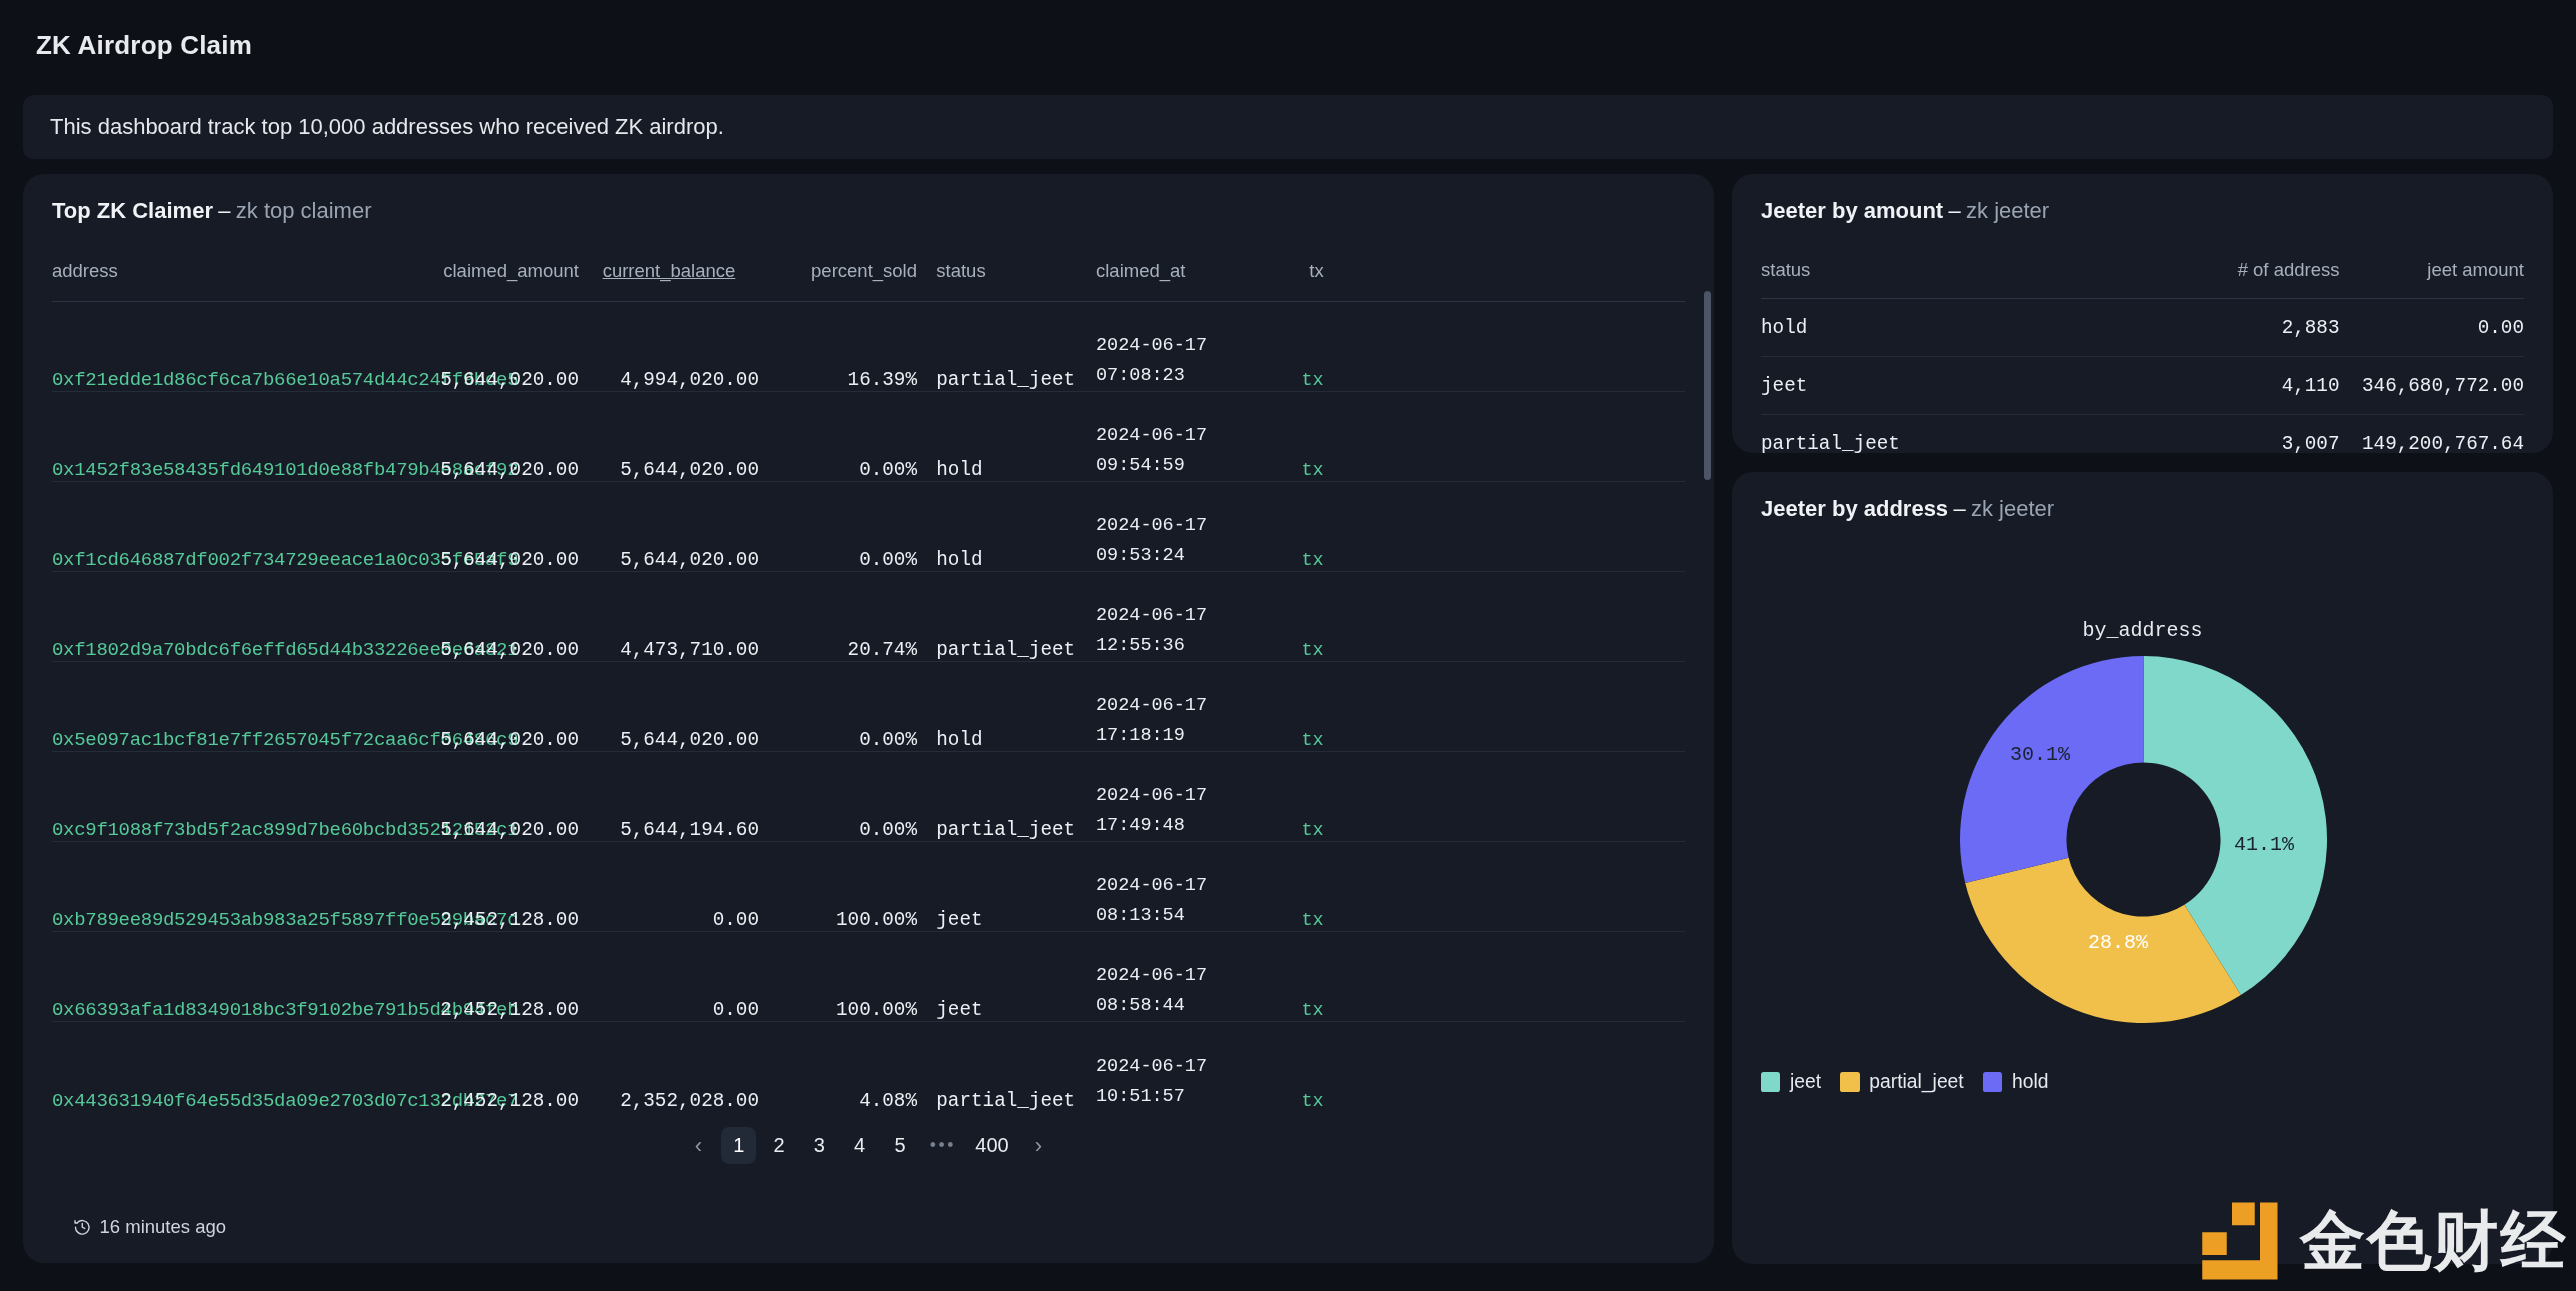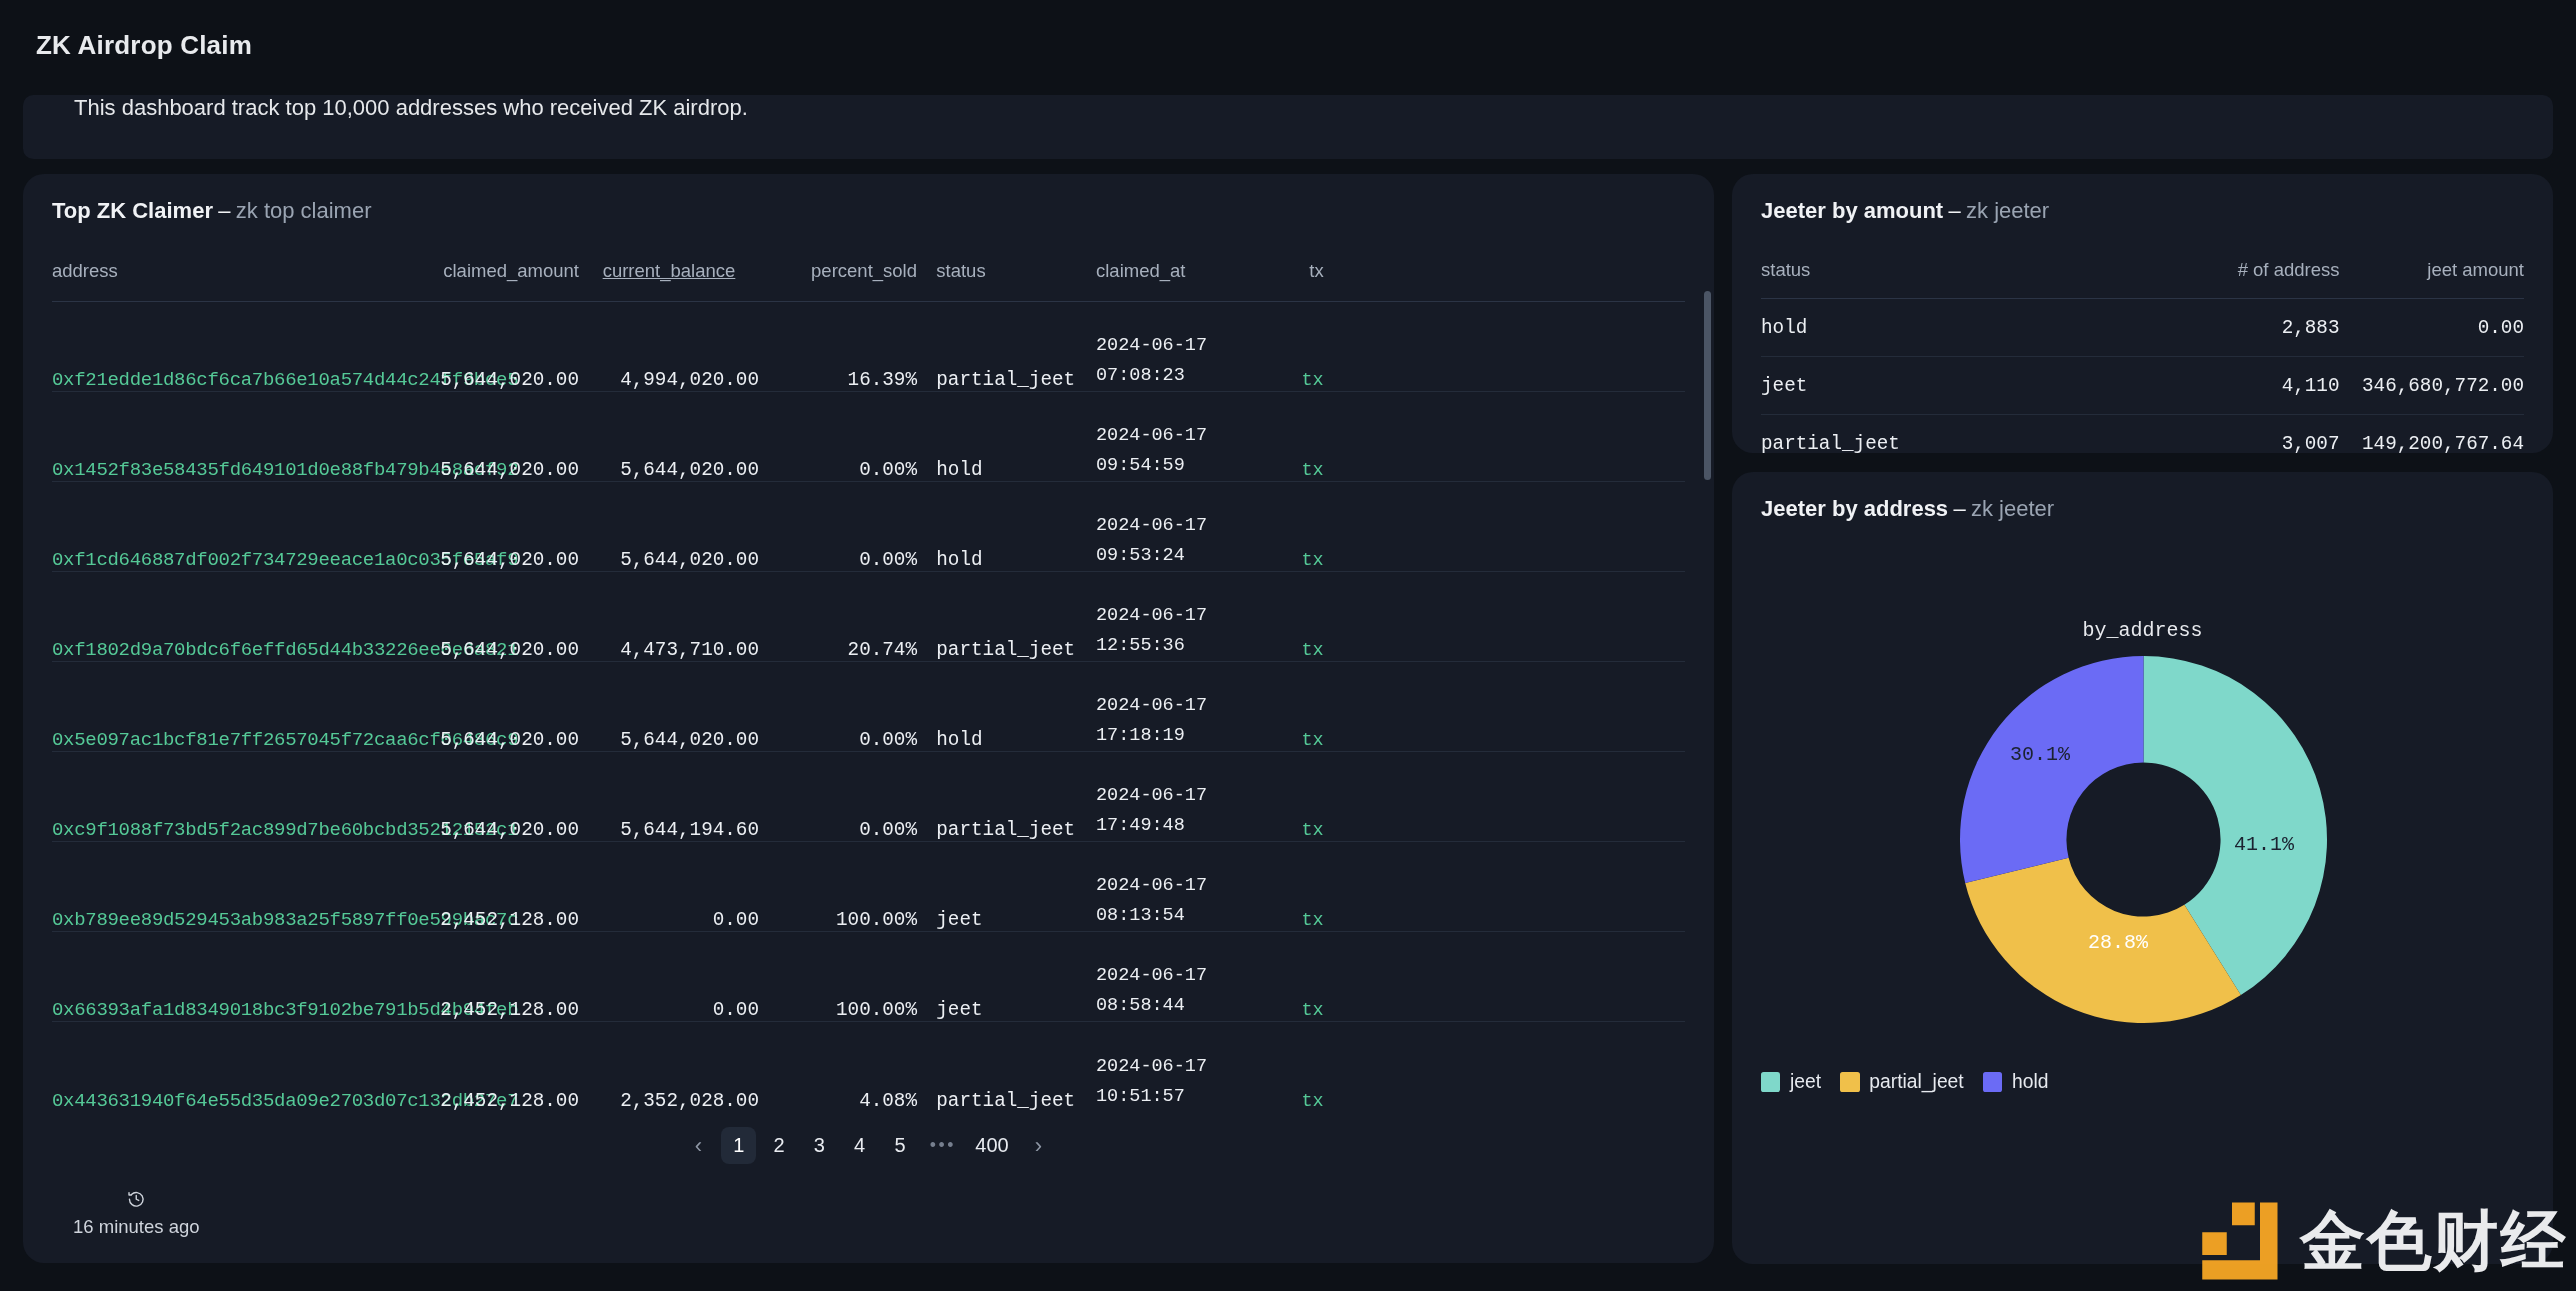--- a/index.html
+++ b/index.html
@@ -16,21 +16,21 @@
   
   .page-title {
     position: absolute; left: 36px; top: 30px;
     font-size: 26px; font-weight: 700; color: #e8eaed; letter-spacing: 0.2px;
   }
 
   .desc-bar {
     position: absolute; left: 23px; top: 95px;
     width: 2530px; height: 64px;
     background: #161b26; border-radius: 10.5px;
-    display: flex;  padding-left: 24px;
+    display: flex; align-items: center;
   }
   .desc-text {
     margin-left: 27px; font-size: 22px; color: #e6e8eb; font-weight: 400;
   }
 
   
   .card {
     position: absolute;
     background: #161b26;
     border-radius: 21px;
@@ -116,21 +116,21 @@
     padding: 0 7px;
   }
   .pg.active { background: #222a38; color: #ffffff; }
   .pg.arrow { color: #8d96a4; font-size: 22px; }
   .pg.dots { color: #767f8e; letter-spacing: 2.6px; font-size: 17.6px; cursor: default; }
 
   
   .stamp {
     position: absolute;
     display: flex; align-items: center; gap: 8px;
-    font-size: 18.5px; color: #cfd4dc; flex-direction: column;
+    font-size: 18.5px; color: #cfd4dc;
   }
   #stamp-left  { left: 50px; bottom: 24.6px; }
   .clock-ico { width: 18.5px; height: 18.5px; display: block; }
 
   
   #card-rt { left: 1732px; top: 174px; width: 821px; height: 279px; }
   #card-rt .card-title { position: absolute; left: 29px; top: 24px; }
   .rt-table { position: absolute; left: 0; top: 74px; width: 821px; }
   .rt-head {
     display: flex; align-items: flex-start; height: 51px; padding-top: 10.5px;

